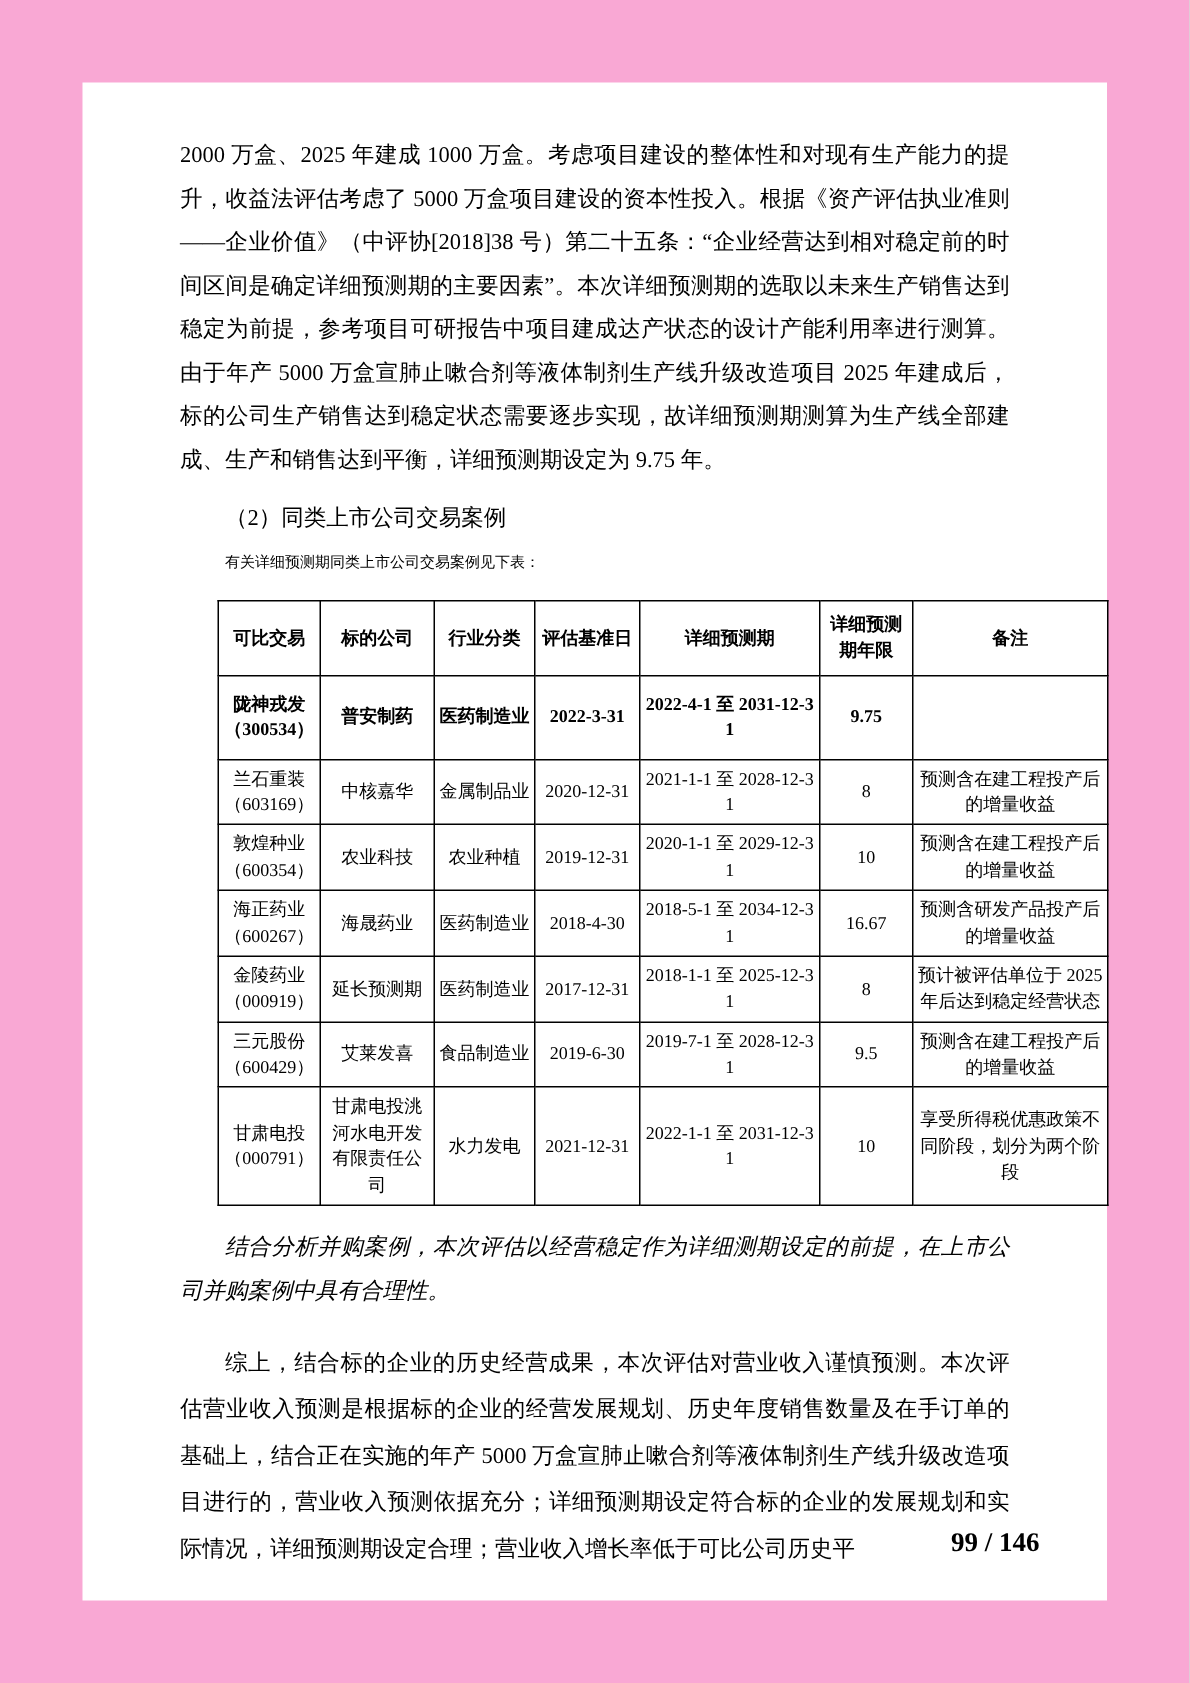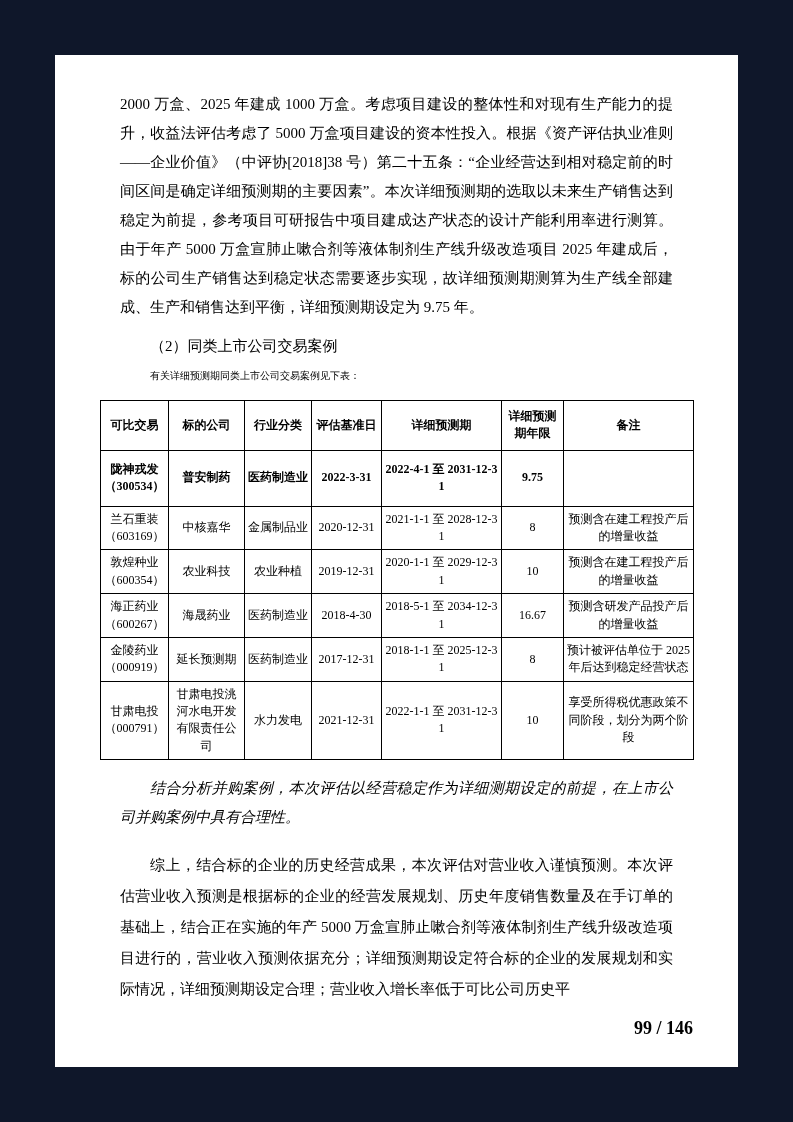--- a/index.html
+++ b/index.html
@@ -7,21 +7,21 @@
     margin: 0;
     padding: 0;
     background: #c9c9c9;
     font-family: "Liberation Serif", "DejaVu Serif", serif;
     color: #000;
   }
   .canvas {
     width: 793px;
     height: 1122px;
     margin: 0 auto;
-    background: #0f172a;
+    background: #f9a8d4;
     overflow: hidden;
   }
   .page {
     width: 683px;
     height: 1012px;
     margin: 55px auto;
     background: #ffffff;
     position: relative;
     padding: 35px 45px 0 45px;
   }
@@ -58,21 +58,21 @@
   }
   table.cmp th, table.cmp td {
     border: 1px solid #000;
     text-align: center;
     vertical-align: middle;
     padding: 4px 2px;
     font-size: 12px;
     line-height: 1.45;
     word-break: break-all;
   }
-  table.cmp { border: 1.5px solid #000; }
+  table.cmp { border: 1.5px solid #000; margin-left: 45px; }
   table.cmp th {
     font-weight: bold;
     padding: 7px 2px;
   }
   tr.bold-row td { font-weight: bold; padding: 10px 2px; }
   td.c-period { font-size: 11px; }
   td.c-note { font-size: 11px; }
   td.c-date { font-size: 11px; }
   .company-name { display: block; }
   .company-code { display: block; }
@@ -173,20 +173,32 @@
           </td>
           <td class="c-target">延长预测期</td>
           <td class="c-industry">医药制造业</td>
           <td class="c-date">2017-12-31</td>
           <td class="c-period">2018-1-1 至 2025-12-31</td>
           <td class="c-years">8</td>
           <td class="c-note">预计被评估单位于 2025 年后达到稳定经营状态</td>
         </tr>
         <tr>
           <td class="c-comp">
+            <span class="company-name">三元股份</span>
+            <span class="company-code">（600429）</span>
+          </td>
+          <td class="c-target">艾莱发喜</td>
+          <td class="c-industry">食品制造业</td>
+          <td class="c-date">2019-6-30</td>
+          <td class="c-period">2019-7-1 至 2028-12-31</td>
+          <td class="c-years">9.5</td>
+          <td class="c-note">预测含在建工程投产后的增量收益</td>
+        </tr>
+        <tr>
+          <td class="c-comp">
             <span class="company-name">甘肃电投</span>
             <span class="company-code">（000791）</span>
           </td>
           <td class="c-target">甘肃电投洮河水电开发有限责任公司</td>
           <td class="c-industry">水力发电</td>
           <td class="c-date">2021-12-31</td>
           <td class="c-period">2022-1-1 至 2031-12-31</td>
           <td class="c-years">10</td>
           <td class="c-note">享受所得税优惠政策不同阶段，划分为两个阶段</td>
         </tr>

